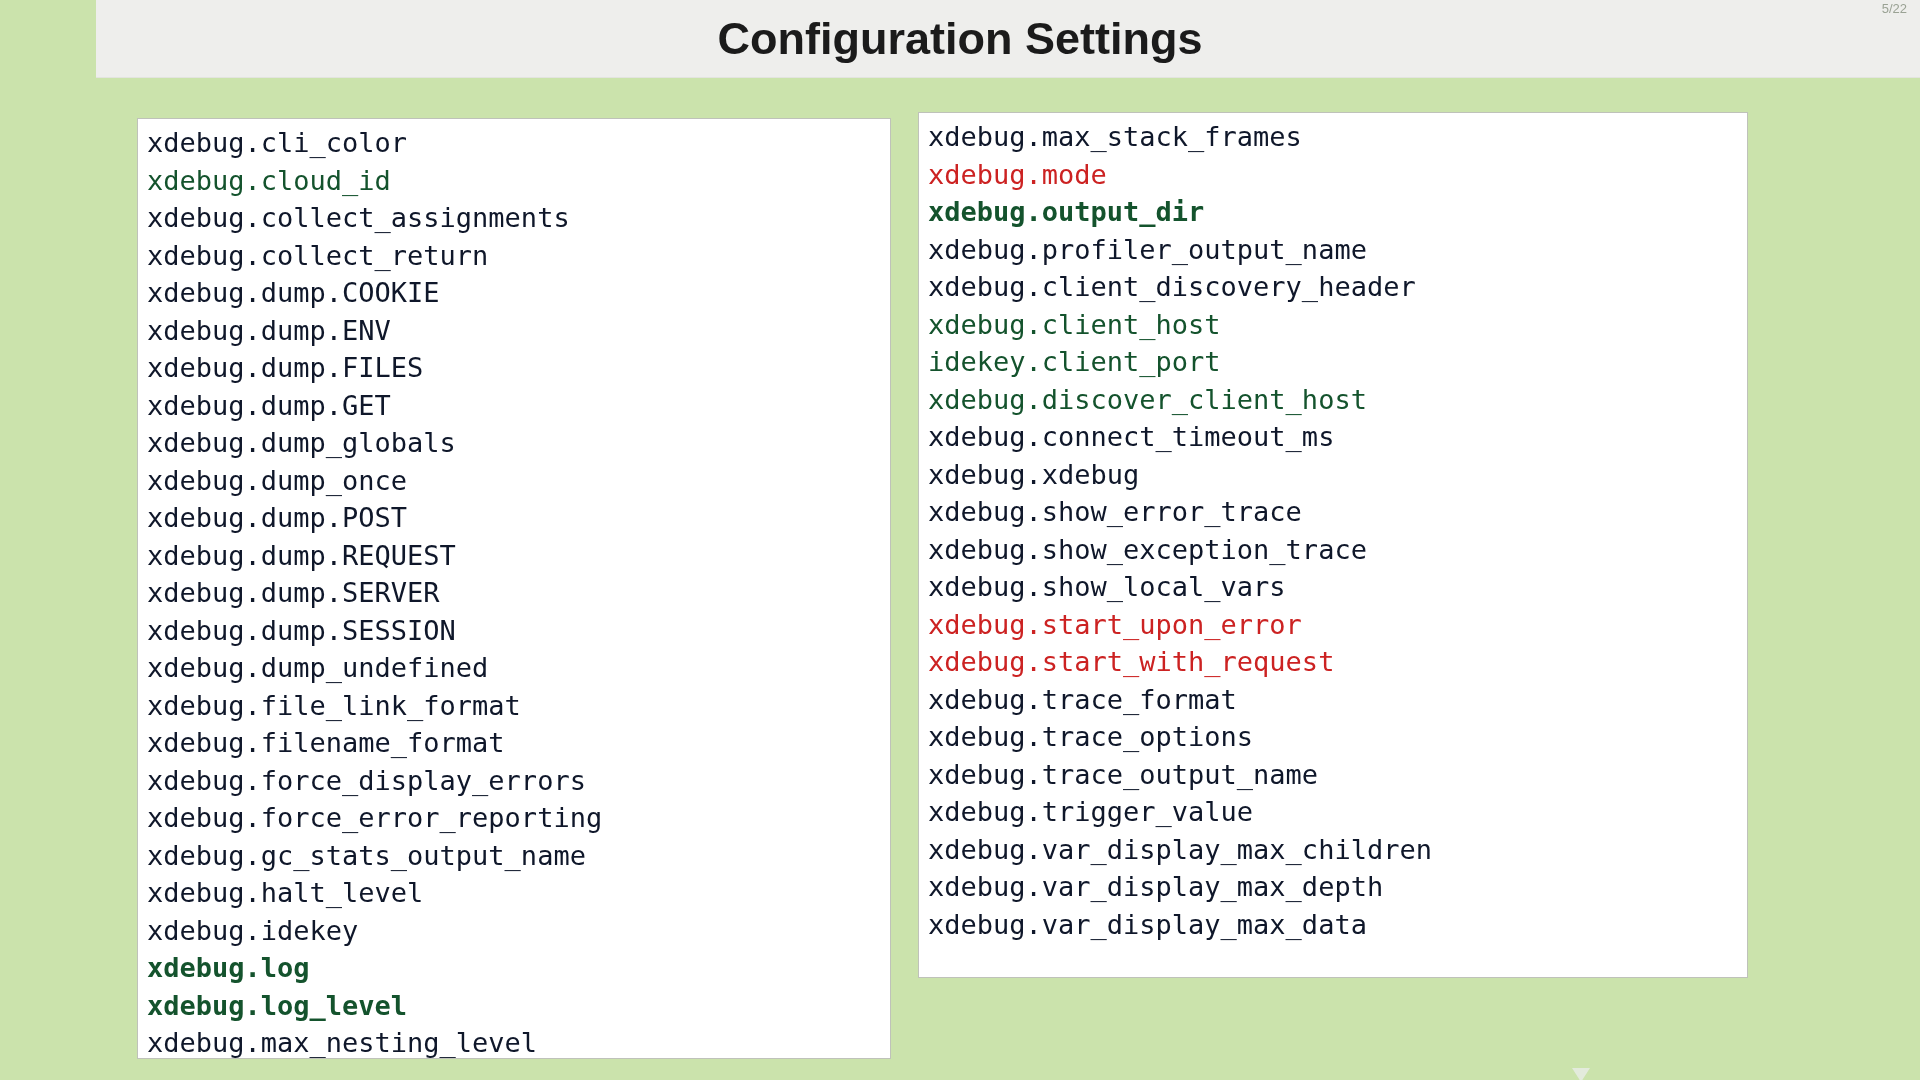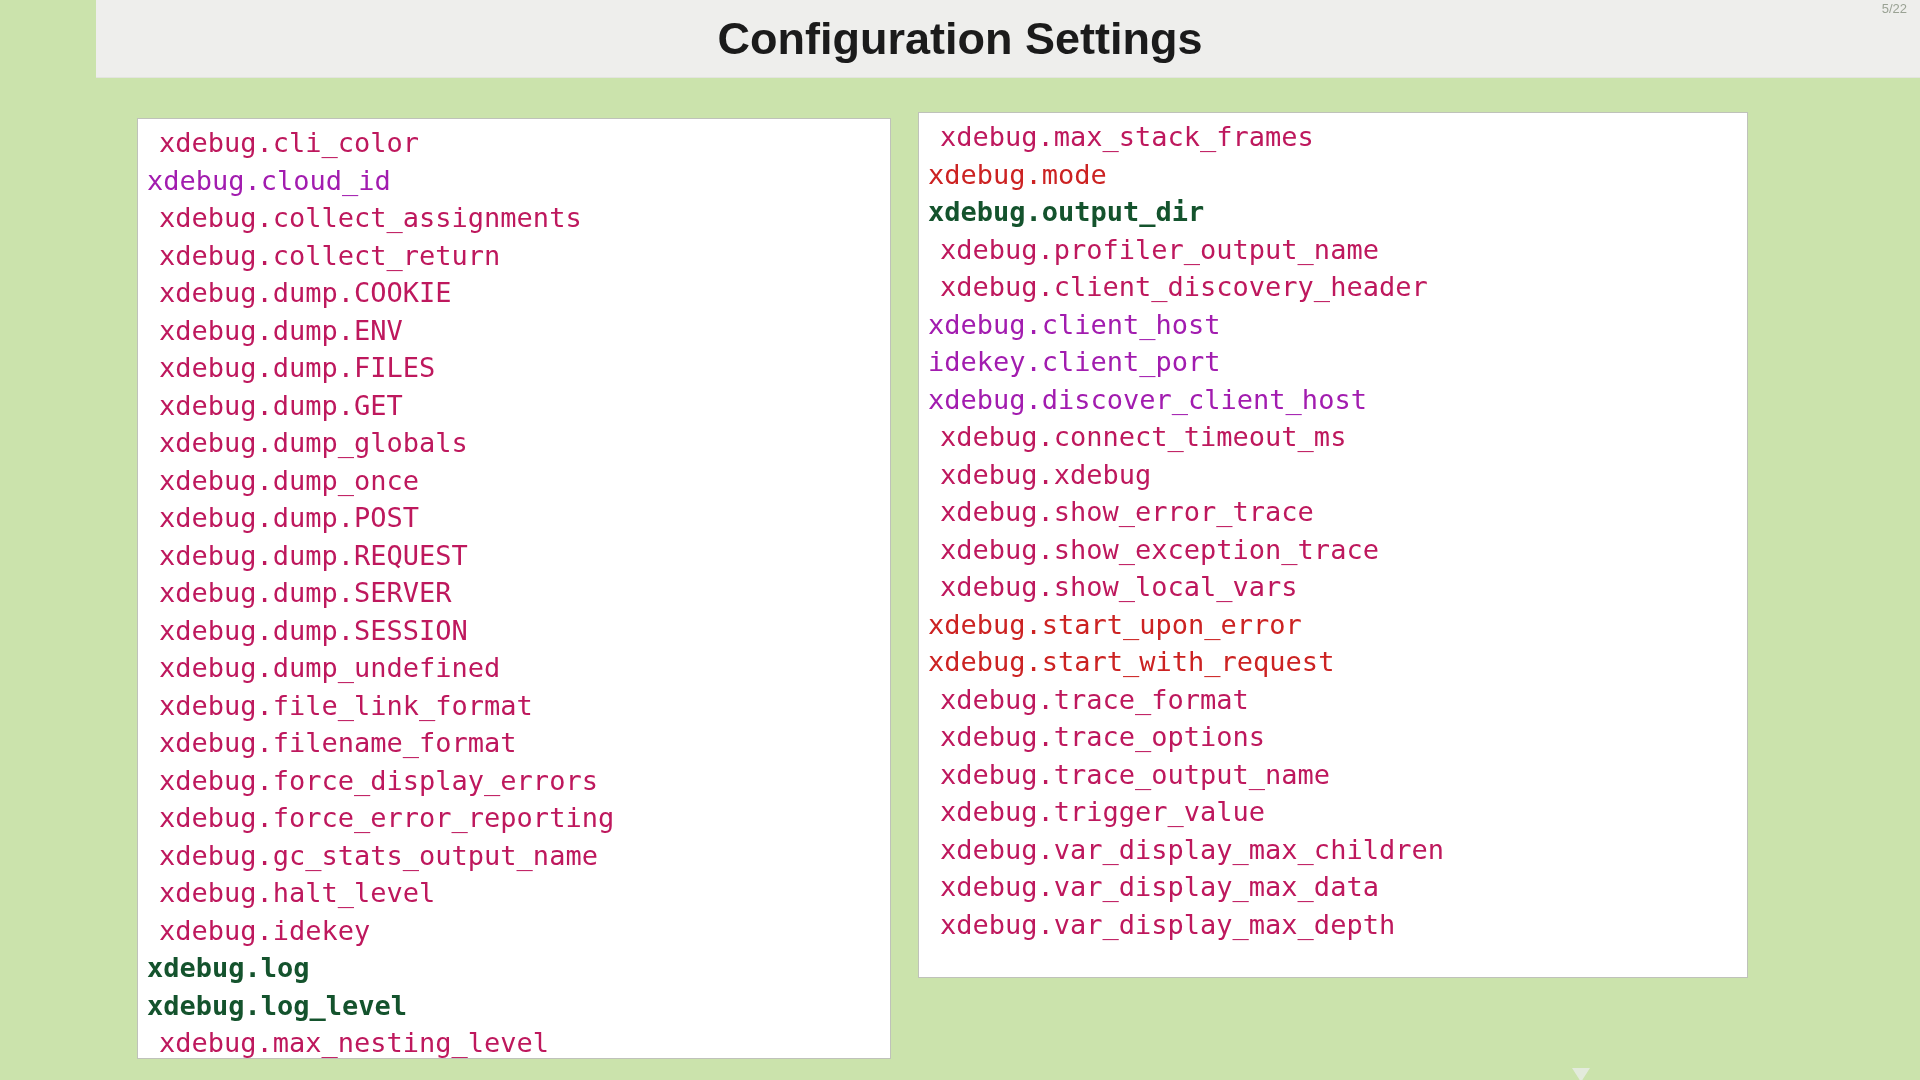--- a/index.html
+++ b/index.html
@@ -76,22 +76,22 @@
 
   .setting-row {
     font-family: "DejaVu Sans Mono", monospace;
     font-size: 27px;
     line-height: 37.5px;
     height: 37.5px;
     white-space: nowrap;
     color: #000000;
   }
 
-  .c-black { color: #be185d; margin-left: 12px; }
-  .c-blue  { color: #a21caf; }
+  .c-black { color: #0f172a; }
+  .c-blue  { color: #14532d; }
   .c-red   { color: #cc2222; }
   .c-green { color: #14532d; font-weight: bold; }
 
   
   .mouse-cursor {
     position: absolute;
     left: 1572px;
     top: 1068px;
     width: 0;
     height: 0;
@@ -155,19 +155,19 @@
       <div class="setting-row c-black">xdebug.show_error_trace</div>
       <div class="setting-row c-black">xdebug.show_exception_trace</div>
       <div class="setting-row c-black">xdebug.show_local_vars</div>
       <div class="setting-row c-red">xdebug.start_upon_error</div>
       <div class="setting-row c-red">xdebug.start_with_request</div>
       <div class="setting-row c-black">xdebug.trace_format</div>
       <div class="setting-row c-black">xdebug.trace_options</div>
       <div class="setting-row c-black">xdebug.trace_output_name</div>
       <div class="setting-row c-black">xdebug.trigger_value</div>
       <div class="setting-row c-black">xdebug.var_display_max_children</div>
+      <div class="setting-row c-black">xdebug.var_display_max_depth</div>
       <div class="setting-row c-black">xdebug.var_display_max_data</div>
-      <div class="setting-row c-black">xdebug.var_display_max_depth</div>
     </div>
 
   <div class="mouse-cursor"></div>
 
 </div>
 
 </body></html>

